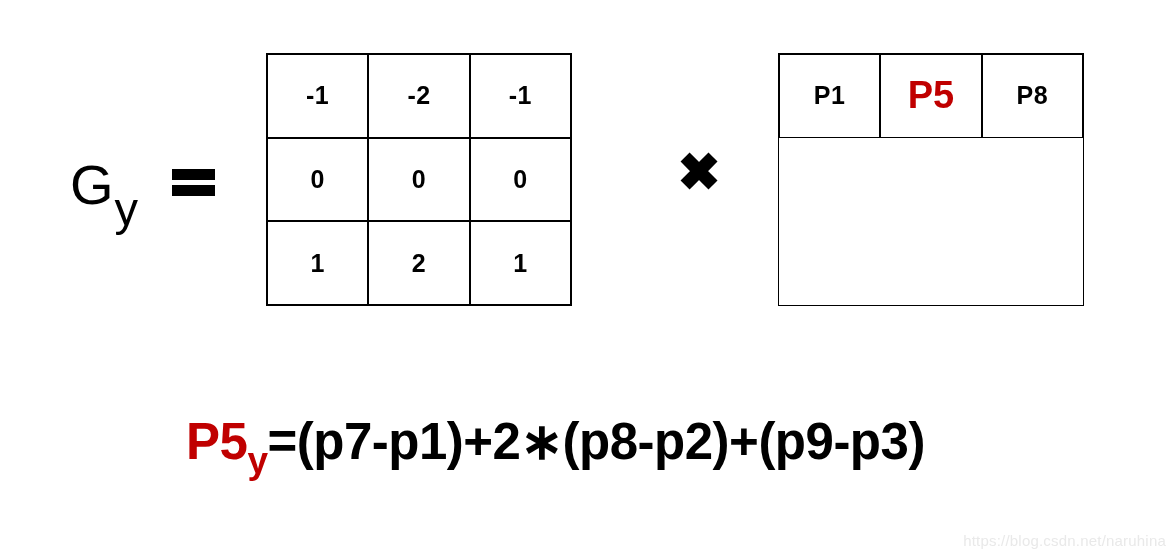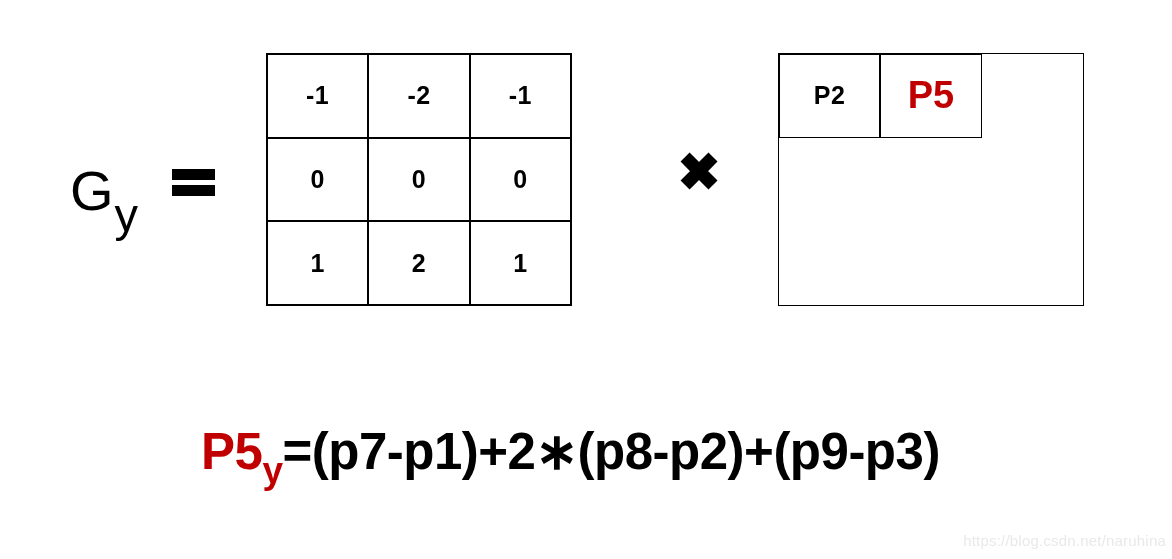--- a/index.html
+++ b/index.html
@@ -7,21 +7,21 @@
     position: relative;
     width: 1172px;
     height: 559px;
     background: #ffffff;
     font-family: "Liberation Sans", sans-serif;
     overflow: hidden;
     color: #000;
   }
 
   
-  .gy { position: absolute; left: 70px; top: 158px; white-space: nowrap; text-align: right; }
+  .gy { position: absolute; left: 70px; top: 152px; white-space: nowrap; text-align: right; }
   .gy-base { font-size: 56px; font-weight: 400; letter-spacing: 0; }
   .gy-sub  { font-size: 47px; font-weight: 400; position: relative; top: 21px; left: 1px; }
 
   
   .equals { position: absolute; left: 172px; top: 169px; width: 43px; height: 27px; }
   .equals .bar { position: absolute; left: 0; width: 100%; height: 11px; background: #000; }
   .equals .bar-top { top: 0; }
   .equals .bar-bottom { bottom: 0; }
 
   
@@ -60,26 +60,25 @@
     font-size: 52px;
     line-height: 1.2;
     font-weight: 700;
     color: #000;
   }
 
   
   .formula {
     position: absolute;
     left: 186px;
-    top: 422px;
+    top: 412px;
     font-size: 51px;
     font-weight: 600;
     white-space: nowrap;
     letter-spacing: -0.5px;
-    margin-left: 15px;
   }
   .formula-lhs { font-weight: 700; }
   .formula-lhs-sub { font-size: 37px; font-weight: 700; position: relative; top: 14px; }
   .formula-rhs { color: #000; }
 
   
   .watermark {
     position: absolute;
     right: 6px;
     bottom: 10px;
@@ -110,22 +109,23 @@
     <div class="cell">0</div>
     <div class="cell">0</div>
     <div class="cell">1</div>
     <div class="cell">2</div>
     <div class="cell">1</div>
   </div>
 
   <div class="multiply">✖</div>
 
   <div class="matrix matrix-pixels">
-    <div class="cell">P2</div>
+    <div class="cell">P1</div>
     <div class="cell cell-highlight" style="color: rgb(192, 0, 0);">P5</div>
+    <div class="cell">P8</div>
   </div>
 
   <div class="formula">
     <span class="formula-lhs" style="color: rgb(192, 0, 0);">P5</span><span class="formula-lhs-sub" style="color: rgb(192, 0, 0);">y</span><span class="formula-rhs">=(p7-p1)+2∗(p8-p2)+(p9-p3)</span>
   </div>
 
   <div class="watermark">https://blog.csdn.net/naruhina</div>
 
 </div>
 

